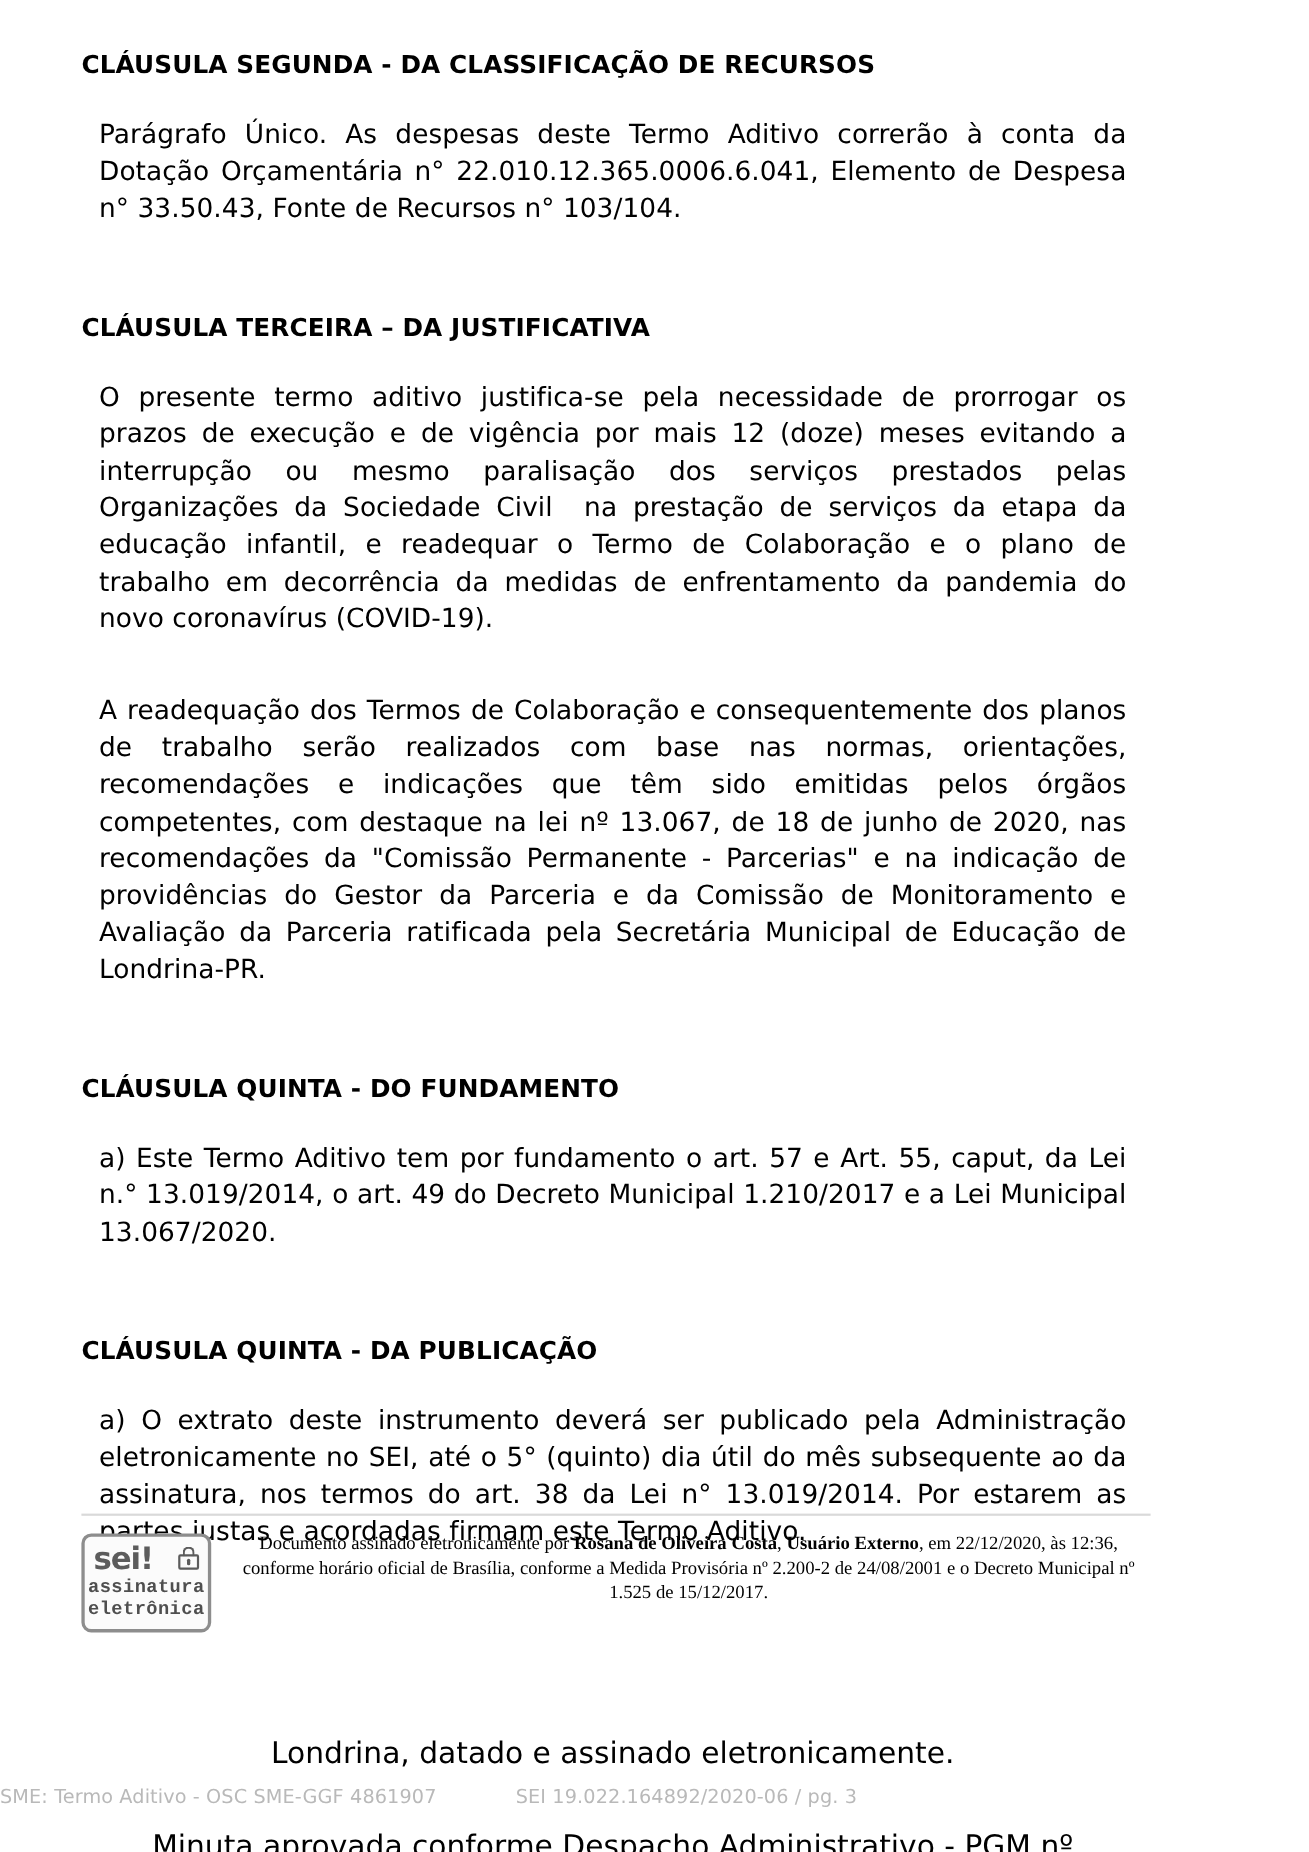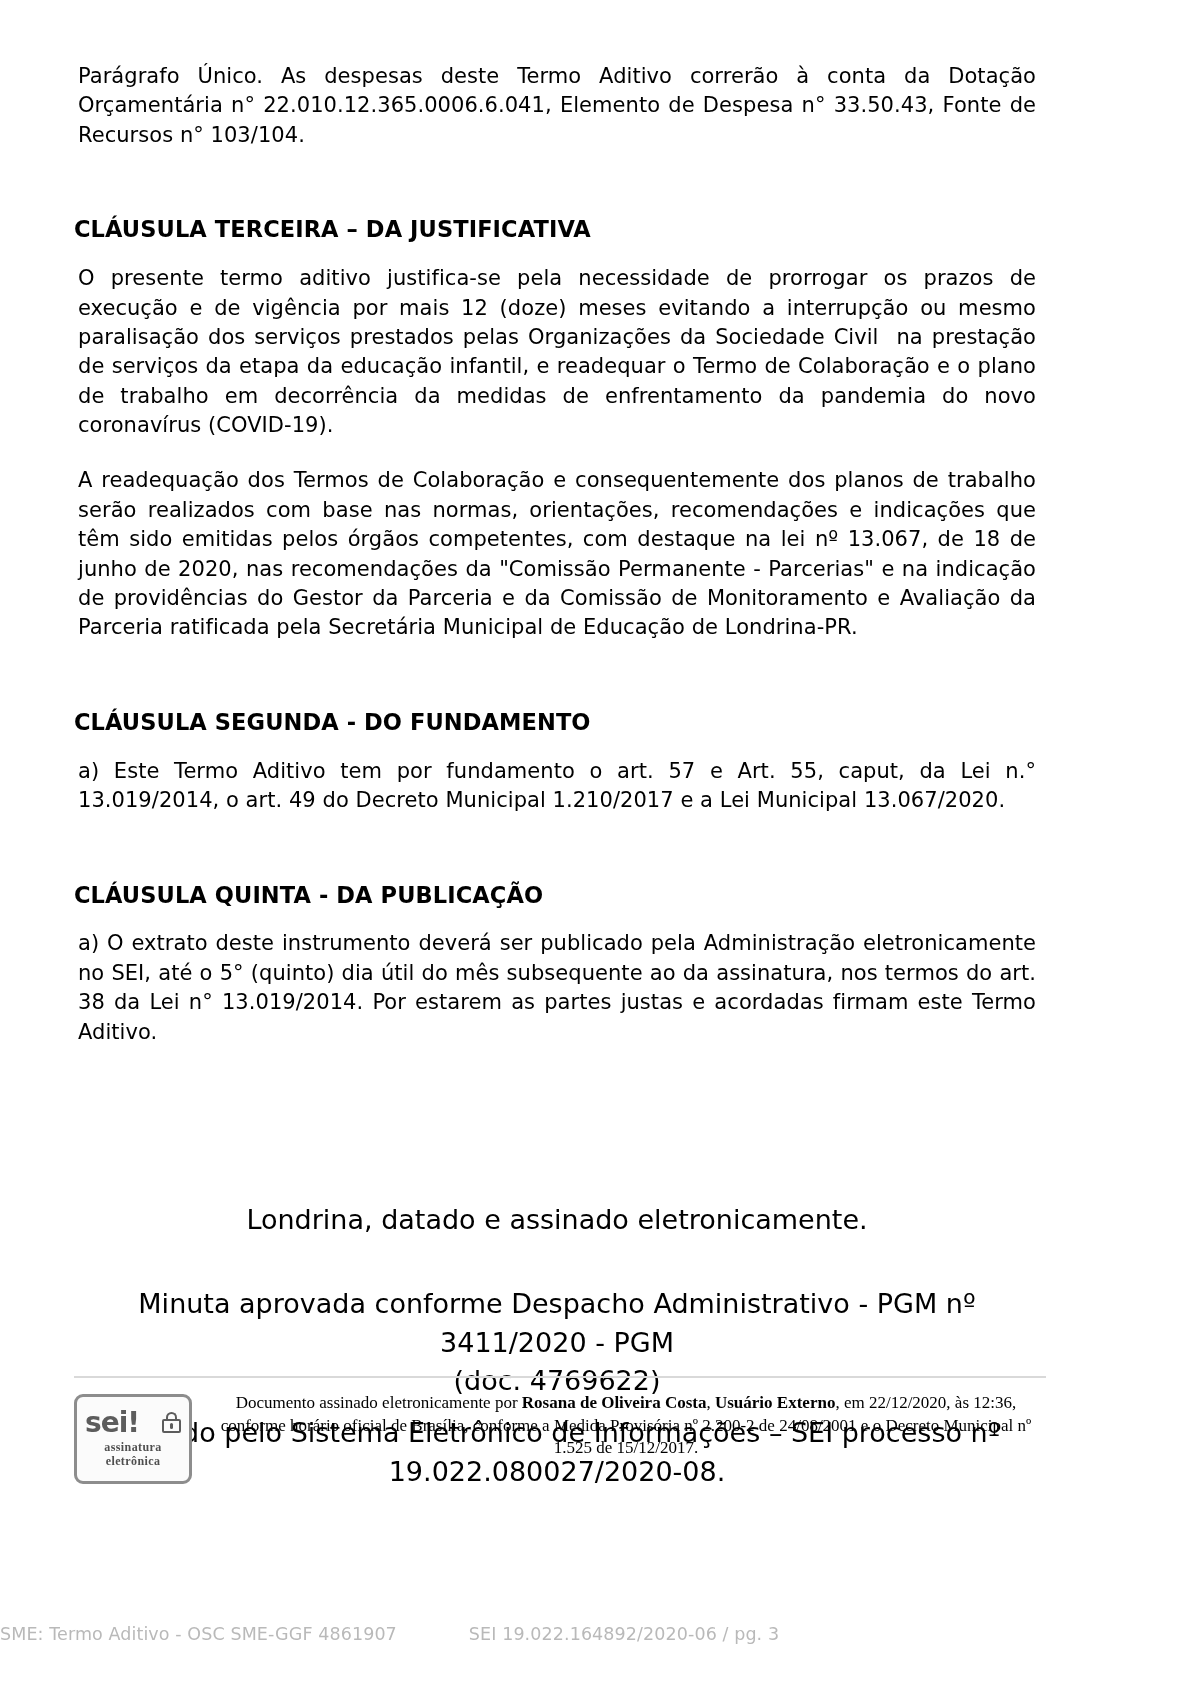--- a/index.html
+++ b/index.html
@@ -38,23 +38,23 @@
   .heading {
     font-size: 22.5px;
     line-height: 1.42;
     letter-spacing: 0.1px;
     margin: 0;
     text-align: left;
     white-space: pre-wrap;
   }
 
   .para {
-    font-size: 21px;
+    font-size: 24px;
     line-height: 1.40;
-    margin: 4px;
+    margin: 16px;
     text-align: justify;
     text-justify: inter-word;
     letter-spacing: 0.05px;
     white-space: pre-wrap;
   }
 
   .centered {
     font-size: 27px;
     line-height: 1.42;
     margin: 0;
@@ -144,23 +144,23 @@
   .sei-lock .keyhole {
     position: absolute;
     left: 7.6px;
     top: 11px;
     width: 3.8px;
     height: 6px;
     background: #5c5c5c;
     border-radius: 2px;
   }
   .sei-sub1, .sei-sub2 {
-    font-family: Liberation Serif, serif;
+    font-family: Liberation Mono, monospace;
     font-weight: bold;
-    font-size: 12px;
+    font-size: 17px;
     line-height: 1.18;
     color: #4f4f4f;
     letter-spacing: 0.4px;
   }
   .sei-sub1 { margin-top: 3px; }
 
   .sign-text {
     flex: 1 1 auto;
     font-size: 17px;
     line-height: 1.33;
@@ -183,34 +183,35 @@
     letter-spacing: 0.1px;
   }
 </style>
 </head>
 <body>
 
 <div class="page">
 
   <div class="content">
 
+    <h2 class="heading">CLÁUSULA SEGUNDA - DA CLASSIFICAÇÃO DE RECURSOS</h2>
     <div class="gap-14"></div>
     <p class="para">Parágrafo Único. As despesas deste Termo Aditivo correrão à conta da Dotação Orçamentária n° 22.010.12.365.0006.6.041, Elemento de Despesa n° 33.50.43, Fonte de Recursos n° 103/104.</p>
 
     <div class="gap-60"></div>
 
     <h2 class="heading">CLÁUSULA TERCEIRA – DA JUSTIFICATIVA</h2>
     <div class="gap-14"></div>
     <p class="para">O presente termo aditivo justifica-se pela necessidade de prorrogar os prazos de execução e de vigência por mais 12 (doze) meses evitando a interrupção ou mesmo paralisação dos serviços prestados pelas Organizações da Sociedade Civil  na prestação de serviços da etapa da educação infantil, e readequar o Termo de Colaboração e o plano de trabalho em decorrência da medidas de enfrentamento da pandemia do novo coronavírus (COVID-19).</p>
     <div class="gap-18"></div>
     <p class="para">A readequação dos Termos de Colaboração e consequentemente dos planos de trabalho serão realizados com base nas normas, orientações, recomendações e indicações que têm sido emitidas pelos órgãos competentes, com destaque na lei nº 13.067, de 18 de junho de 2020, nas recomendações da "Comissão Permanente - Parcerias" e na indicação de providências do Gestor da Parceria e da Comissão de Monitoramento e Avaliação da Parceria ratificada pela Secretária Municipal de Educação de Londrina-PR.</p>
 
     <div class="gap-60"></div>
 
-    <h2 class="heading">CLÁUSULA SEGUNDA - DO FUNDAMENTO</h2>
+    <h2 class="heading">CLÁUSULA QUINTA - DO FUNDAMENTO</h2>
     <div class="gap-14"></div>
     <p class="para">a) Este Termo Aditivo tem por fundamento o art. 57 e Art. 55, caput, da Lei n.° 13.019/2014, o art. 49 do Decreto Municipal 1.210/2017 e a Lei Municipal 13.067/2020.</p>
 
     <div class="gap-60"></div>
 
     <h2 class="heading">CLÁUSULA QUINTA - DA PUBLICAÇÃO</h2>
     <div class="gap-14"></div>
     <p class="para">a) O extrato deste instrumento deverá ser publicado pela Administração eletronicamente no SEI, até o 5° (quinto) dia útil do mês subsequente ao da assinatura, nos termos do art. 38 da Lei n° 13.019/2014. Por estarem as partes justas e acordadas firmam este Termo Aditivo.</p>
 
     <div class="gap-150"></div>

